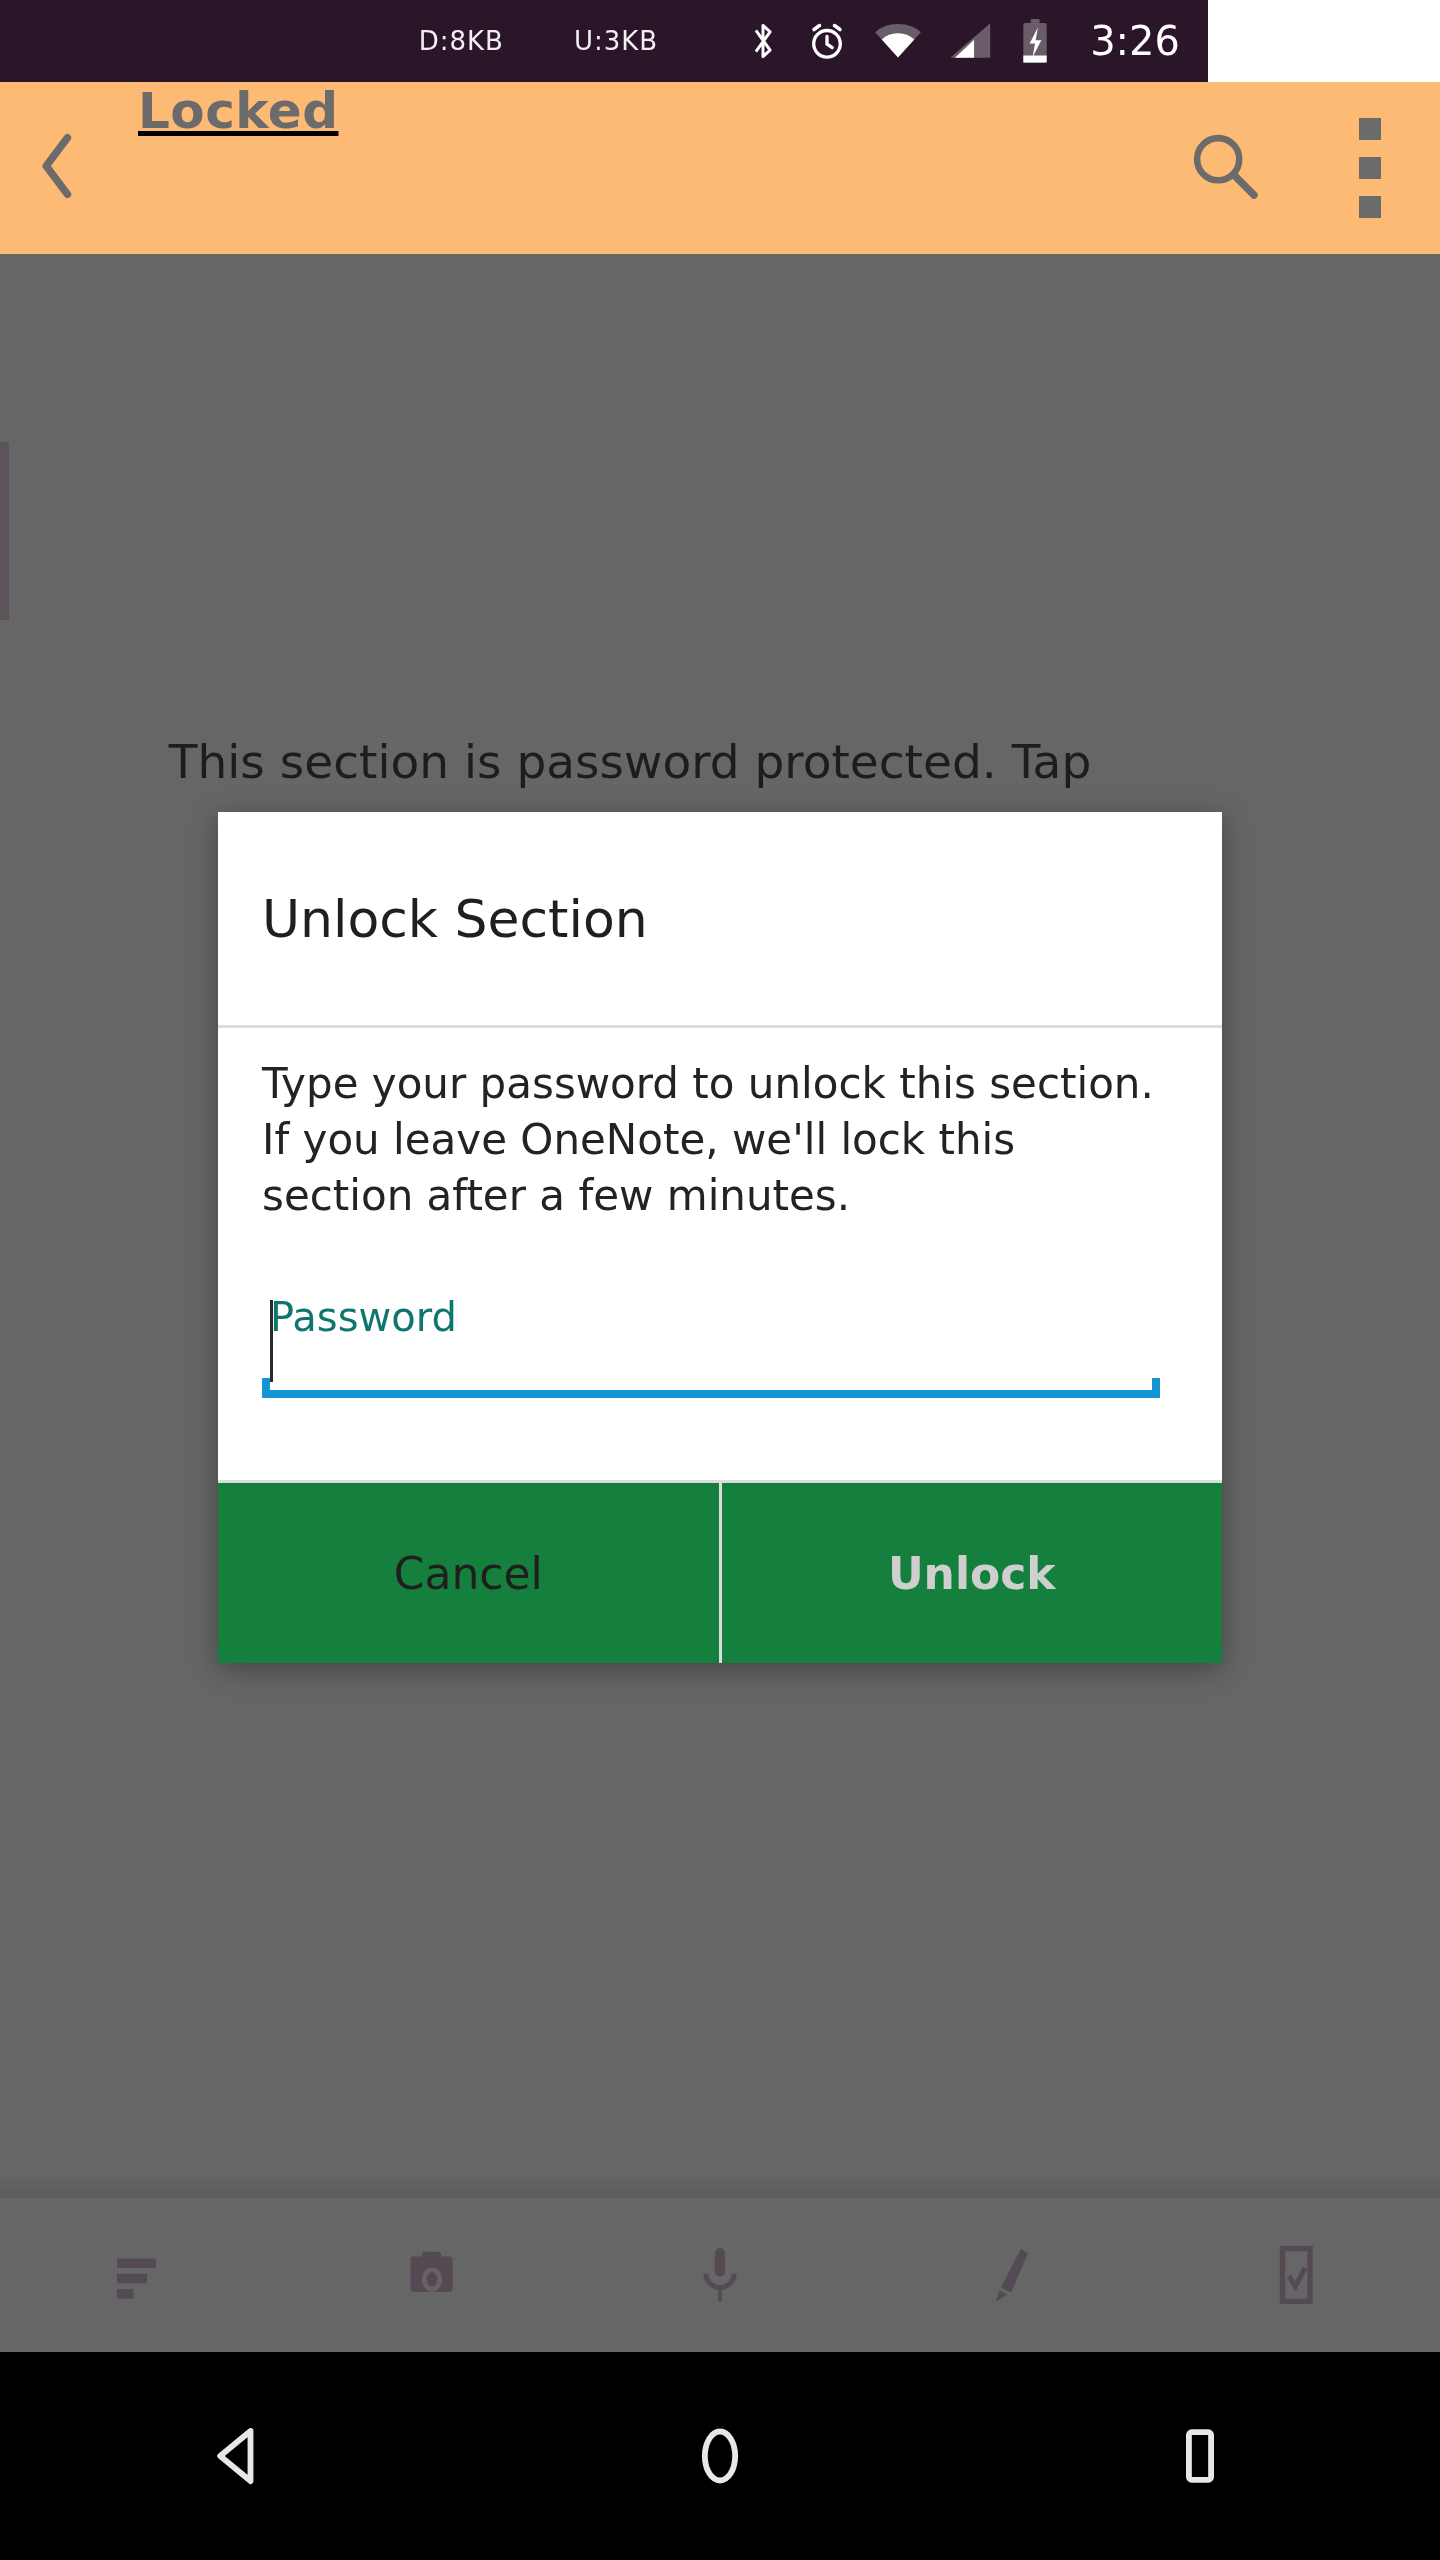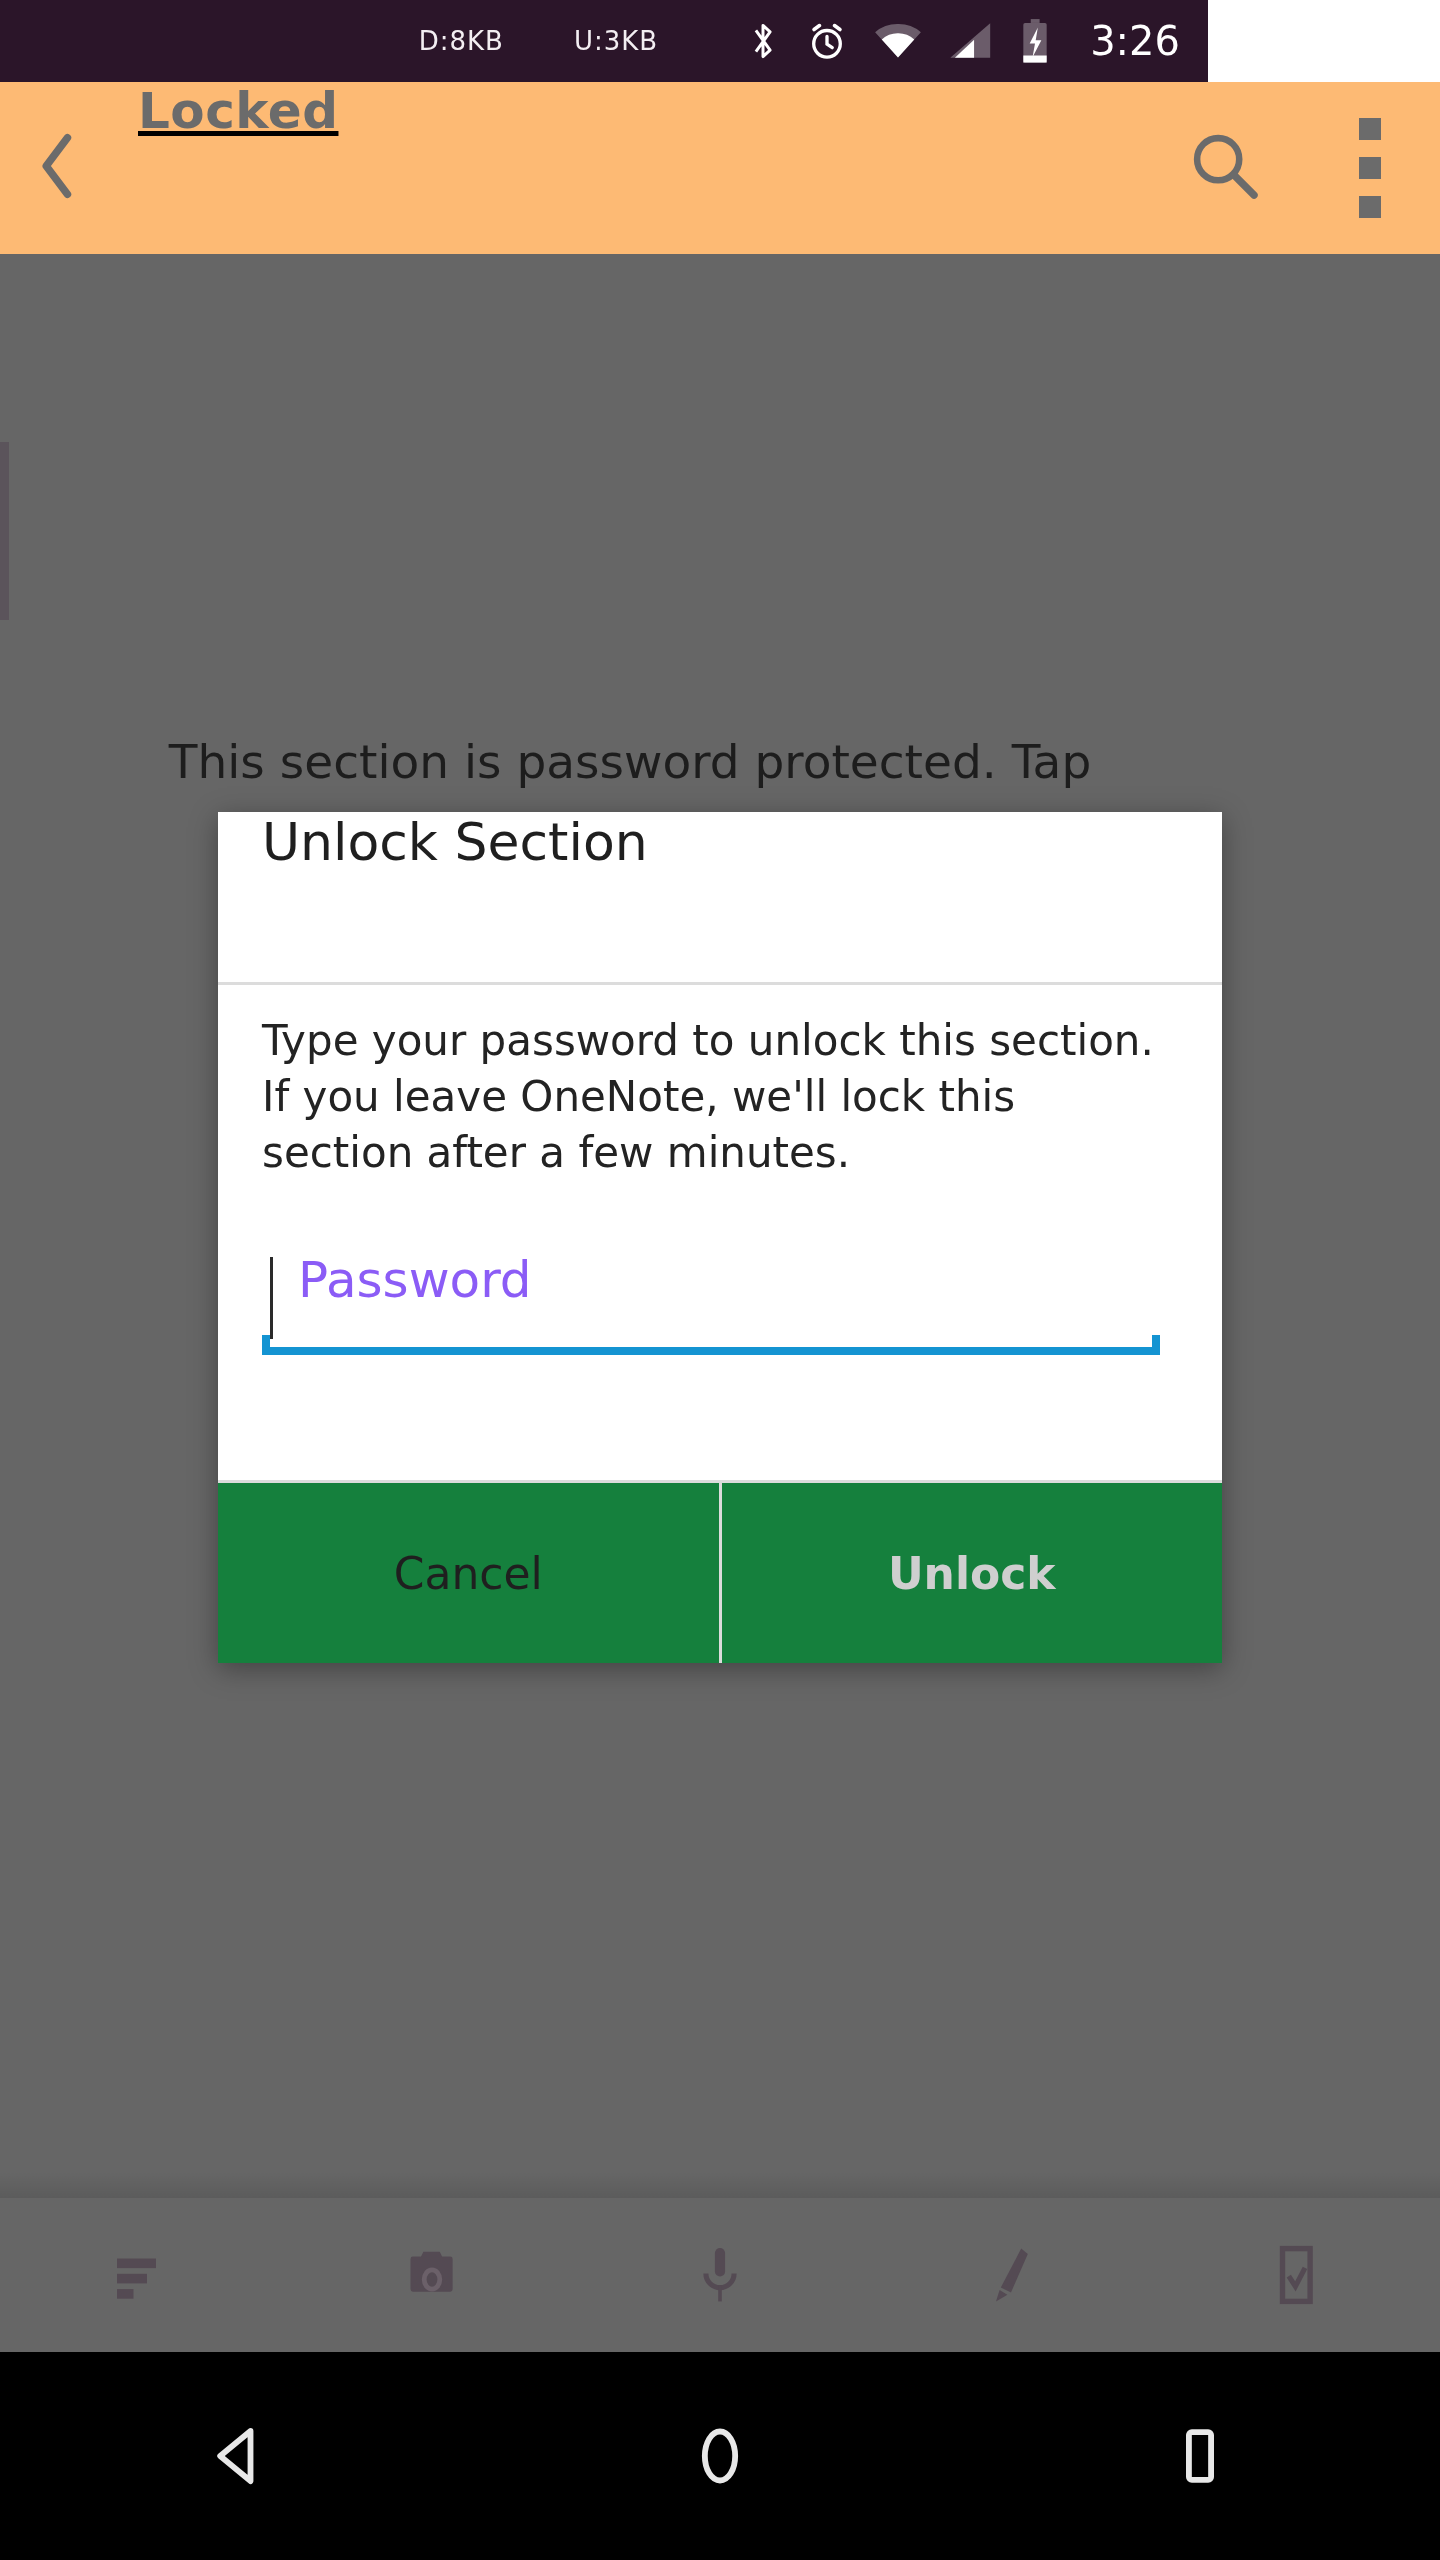--- a/index.html
+++ b/index.html
@@ -119,22 +119,22 @@
   #dialog {
     position:absolute;
     left:218px; top:812px;
     width:1004px; height:851px;
     background:#ffffff;
     box-shadow:0 6px 26px rgba(0,0,0,0.35);
     z-index:7;
     display:flex; flex-direction:column;
   }
   #dialog-title-area {
-    height:173px;
-    display:flex; align-items:flex-start;
+    height:216px;
+    display:flex; align-items:center;
     padding-left:44px;
     border-bottom:3px solid #dcdcdc;
   }
   #dialog-title {
     color:#1f1f1f; font-size:52px; font-weight:400;
     font-family:"DejaVu Sans", sans-serif;
   }
   #dialog-content {
     flex:1;
     padding:28px 44px 0 44px;
@@ -148,22 +148,22 @@
     margin-top:66px;
     position:relative;
     width:898px;
     height:108px;
   }
   #password-caret {
     position:absolute; left:8px; top:10px;
     width:3px; height:82px; background:#2a2a2a;
   }
   #password-placeholder {
-    position:absolute; left:36px; top:4px;
-    color:#8b5cf6; font-size:50px;
+    position:absolute; left:8px; top:4px;
+    color:#0f766e; font-size:40px;
     font-family:"DejaVu Sans", sans-serif;
   }
   #password-underline {
     position:absolute; left:0; bottom:0;
     width:898px; height:8px; background:#1494d2;
   }
   #password-underline::before,
   #password-underline::after {
     content:""; position:absolute; top:-12px;
     width:8px; height:12px; background:#1494d2;

